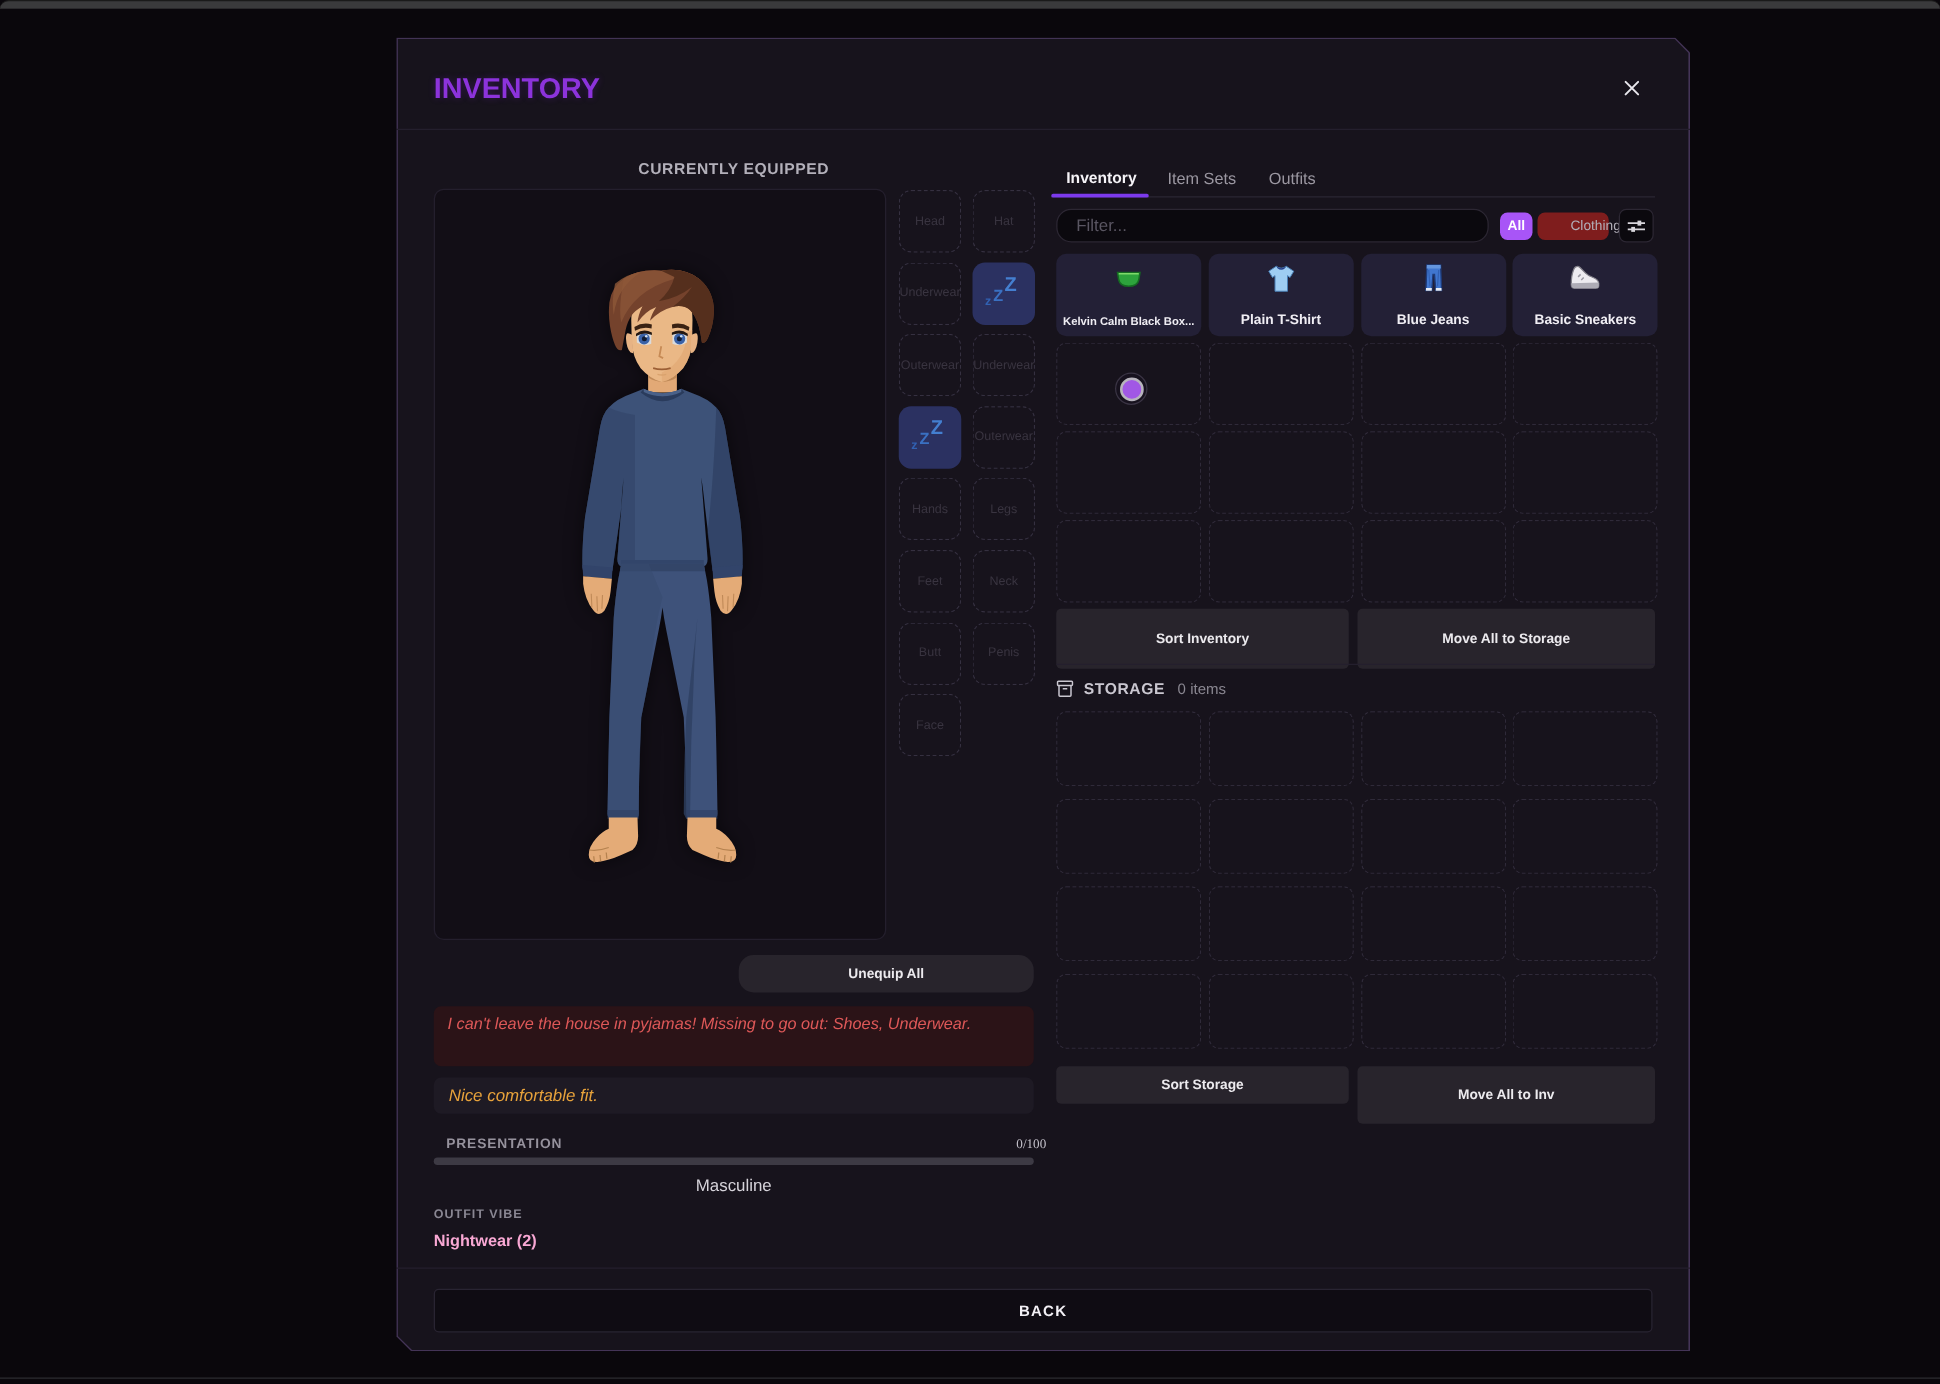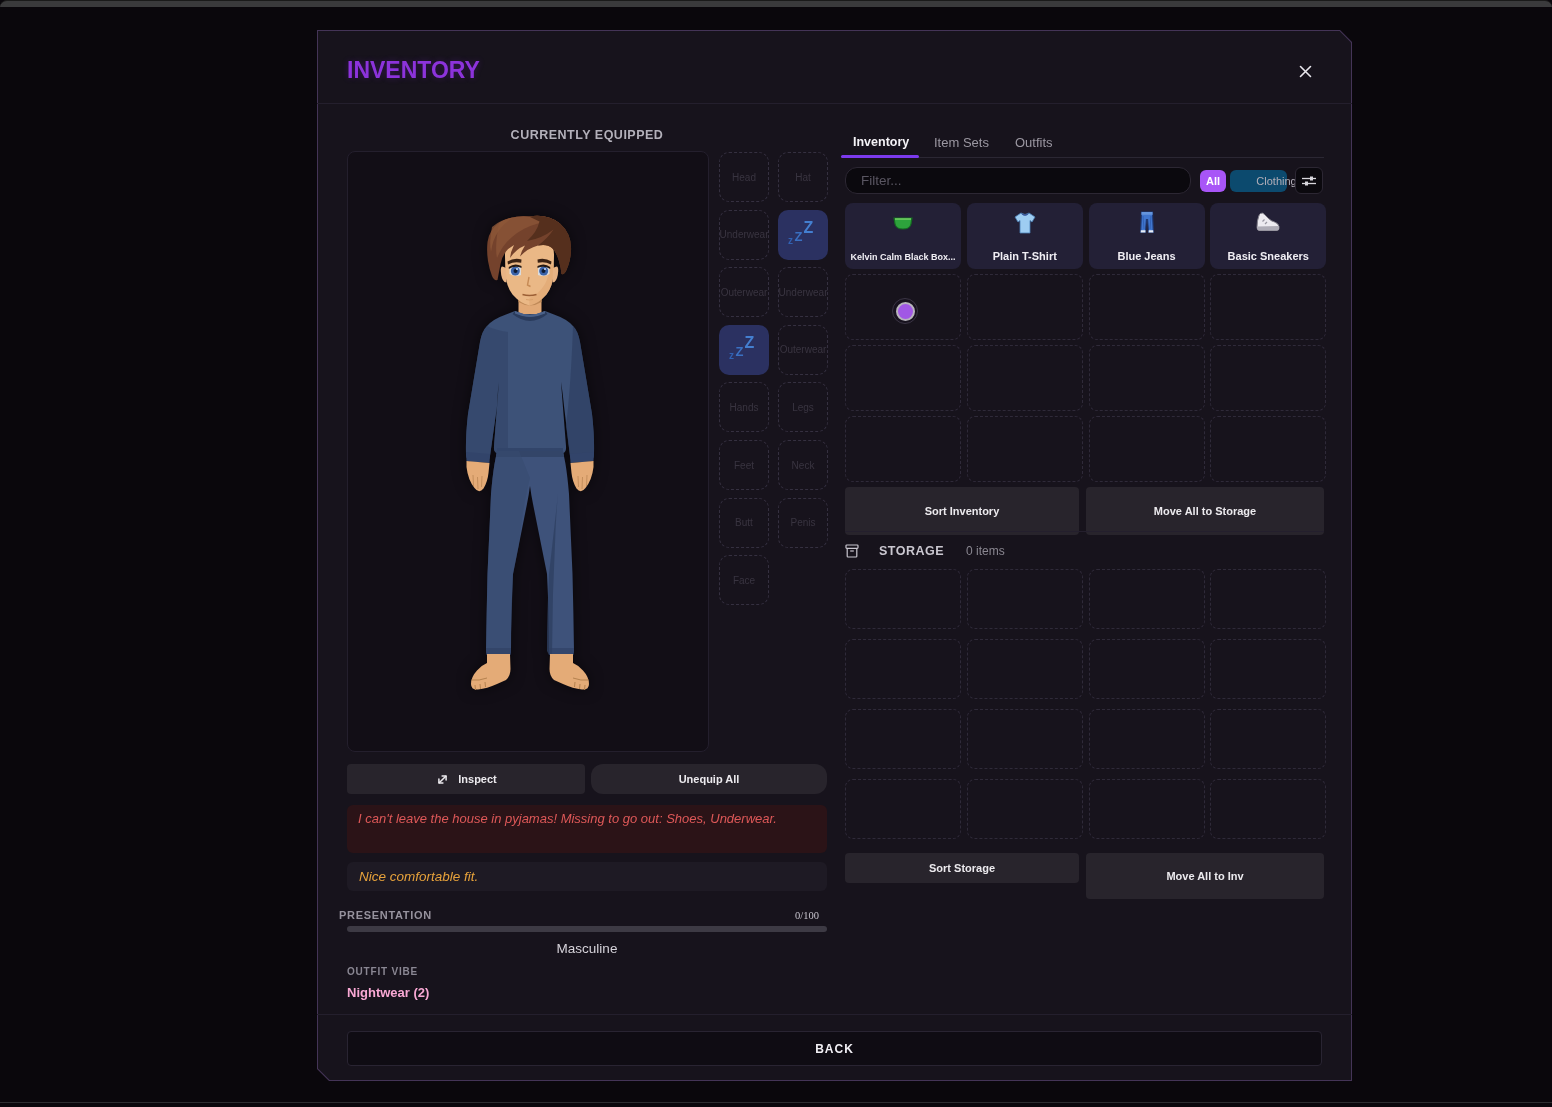--- a/index.html
+++ b/index.html
@@ -31,21 +31,21 @@
 .lbtn { top:734px; height:30px; background:#28242c; border-radius:4px; color:#eceaee;
   font-size:11px; font-weight:700; display:flex; align-items:center; justify-content:center; gap:8px; }
 #inspect { left:30px; width:238px; }
 #unequip { left:274px; width:236px;border-radius:12px; }
 #redmsg { left:30px; top:775px; width:480px; height:48px; background:#2b1317;
   border-radius:6px; color:#de5858; font-size:13px; font-style:italic;
   padding:5px 11px; line-height:17px; }
 #orangemsg { left:30px; top:832px; width:480px; height:29px; background:#1e1a24;
   border-radius:6px; color:#e7a23b; font-size:13.5px; font-style:italic;
   display:flex; align-items:center; padding-left:12px; }
-#presrow { left:22px; top:879px; width:480px; display:flex; justify-content:space-between; align-items:baseline; }
+#presrow { left:40px; top:879px; width:480px; display:flex; justify-content:space-between; align-items:baseline; }
 #presrow .l { font-size:11px; font-weight:700; letter-spacing:0.7px; color:#96929d; }
 #presrow .r { font-family:Liberation Serif, serif; font-size:10.5px; color:#c6c3cc; }
 #presbar { left:30px; top:896px; width:480px; height:6px; background:#3d3a44; border-radius:3px; }
 #masc { left:30px; top:911px; width:480px; text-align:center; font-size:13.5px; color:#d6d3da; }
 #vibe { left:30px; top:936px; font-size:10px; font-weight:700; letter-spacing:0.8px; color:#8a8793; }
 #night { left:30px; top:955px; font-size:13px; color:#f9a8d4;font-weight:bold; }
 #fdiv { left:0; top:984px; width:1035px; height:1px; background:#241f2d; }
 #backbtn { left:30px; top:1001px; width:975px; height:35px; background:#0f0c13;
   border:1px solid #292432; border-radius:4px; color:#f2f0f5; font-size:12px; font-weight:700;
   letter-spacing:1px; display:flex; align-items:center; justify-content:center; }
@@ -60,60 +60,53 @@
 #tab-inv { left:536px; top:105px; font-size:12.5px; font-weight:700; color:#f5f3f7; }
 #tab-sets { left:617px; top:105px; font-size:13px; color:#9b97a1; }
 #tab-out { left:698px; top:105px; font-size:13px; color:#9b97a1; }
 #tabline { left:524px; top:127px; width:483px; height:1px; background:#2b2733; }
 #tabul { left:524px; top:125px; width:78px; height:3px; background:#7c3aed; border-radius:2px; }
 #filter { left:528px; top:137px; width:346px; height:27px; background:#0b090e;
   border:1px solid #2c2733; border-radius:12px; color:#5a5662; font-size:13.5px;
   display:flex; align-items:center; padding-left:15px; }
 #allbtn { left:883px; top:140px; width:26px; height:22px; background:#a855f7; border-radius:6px;
   color:#fff; font-size:11px; font-weight:700; display:flex; align-items:center; justify-content:center; }
-#clothbtn { left:913px; top:140px; width:57px; height:22px; background:#0c4a6e; border-radius:6px;
+#clothbtn { left:913px; top:140px; width:57px; height:22px; background:#7f1d1d; border-radius:6px;
   color:#b2aeb8; font-size:11px; display:flex; align-items:center; justify-content:center;padding-left:36px; }
 #gearbtn { left:978px; top:137px; width:28px; height:27px; background:#0b090e;
   border:1px solid #2c2733; border-radius:6px; display:flex; align-items:center; justify-content:center; }
 .card { width:116px; height:66px; background:#232036; border-radius:8px; top:173px; }
 .card .ic { position:absolute; left:0; right:0; top:8px; display:flex; justify-content:center; }
 .card .lb { position:absolute; left:3px; right:3px; bottom:7px; text-align:center; font-size:11px;
   font-weight:700; color:#f0eef4; white-space:nowrap; overflow:hidden; }
 .card .lb.sm { font-size:9px; }
 .cell { width:116px; height:66px; border:1px dashed #2f2a39; border-radius:8px; }
 .scell { width:116px; height:60px; border:1px dashed #2f2a39; border-radius:8px; }
 .rbtn { height:48px; background:#28242c; border-radius:4px; color:#eceaee; font-size:11px;
   font-weight:700; display:flex; align-items:center; justify-content:center; }
 #stdiv { left:528px; top:501px; width:479px; height:1px; background:#241f2d; }
-#sthead { left:528px; top:514px; display:flex; align-items:center; gap:20px; }
+#sthead { left:528px; top:514px; display:flex; align-items:center; gap:8px; }
 #sthead .t { font-size:12.5px; font-weight:700; letter-spacing:0.5px; color:#cac7d0; }
 #sthead .c { font-size:12px; color:#8a8791; margin-left:2px; }
 </style>
 </head>
 <body>
 <div class="abs" id="topbar"></div>
 <div class="abs" id="botline"></div>
 
 <div class="abs" id="modal">
   <div class="abs" id="modalbg"></div>
   <div class="abs" id="mtitle">INVENTORY</div>
   <div class="abs" id="hdiv"></div>
   <div class="abs" id="closex"><svg width="13" height="13" viewBox="0 0 13 13">
         <path d="M1.5 1.5 L11.5 11.5 M11.5 1.5 L1.5 11.5" stroke="#e9e7ed" stroke-width="1.6" stroke-linecap="round"></path>
       </svg></div>
 
   <div class="abs" id="ce-title">CURRENTLY EQUIPPED</div>
   <div class="abs" id="charbox"></div>
-  <div class="abs lbtn" id="inspect"><svg width="15" height="15" viewBox="0 0 15 15">
-        <g stroke="#eceaee" stroke-width="1.5" fill="none" stroke-linecap="round" stroke-linejoin="round">
-          <path d="M4.2 10.8 L10.8 4.2"></path>
-          <path d="M7.1 3.9 L11.1 3.9 L11.1 7.9"></path>
-          <path d="M3.9 7.1 L3.9 11.1 L7.9 11.1"></path>
-        </g>
-      </svg>Inspect</div>
   <div class="abs lbtn" id="unequip">Unequip All</div>
   <div class="abs" id="redmsg">I can't leave the house in pyjamas! Missing to go out: Shoes, Underwear.</div>
   <div class="abs" id="orangemsg">Nice comfortable fit.</div>
   <div class="abs" id="presrow">
       <span class="l">PRESENTATION</span>
       <span class="r">0/100</span>
     </div>
   <div class="abs" id="presbar"></div>
   <div class="abs" id="masc">Masculine</div>
   <div class="abs" id="vibe">OUTFIT VIBE</div>

